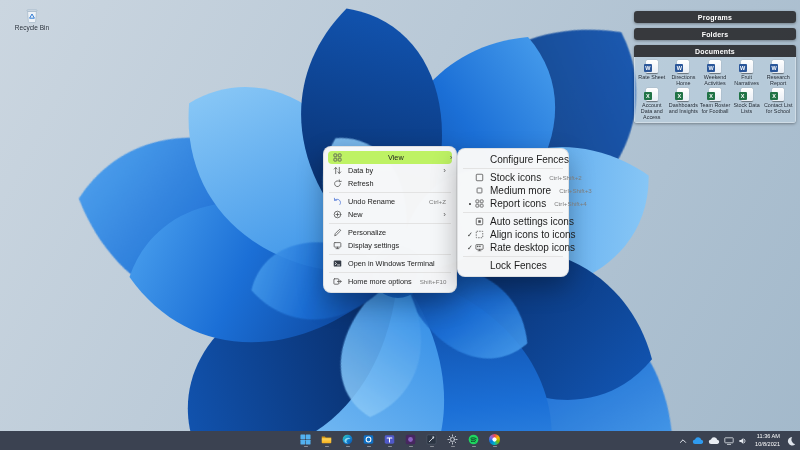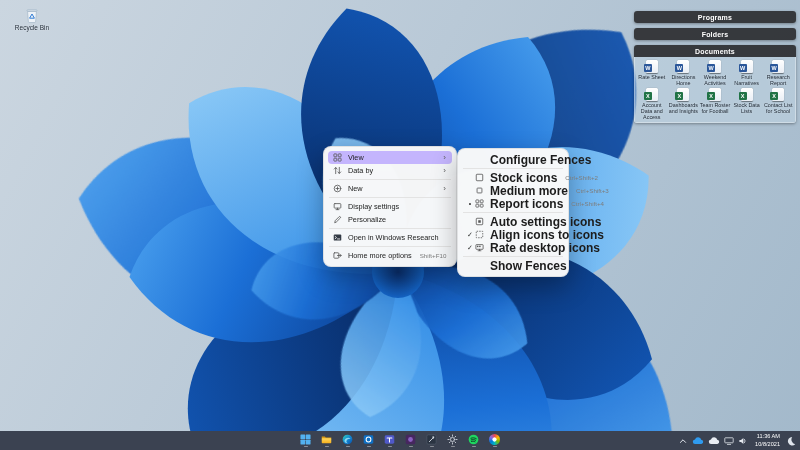--- a/index.html
+++ b/index.html
@@ -26,26 +26,26 @@
     font-size:5.5px;font-weight:bold;display:flex;align-items:center;justify-content:center;}
   .badge-word{background:#2b579a;}
   .badge-excel{background:#217346;}
   .file-label{font-size:5.4px;line-height:1.12;color:#18222e;text-align:center;max-width:31px;
     text-shadow:0 0 2px rgba(255,255,255,.5);}
 
   
   .menu{position:absolute;background:rgba(249,249,249,.98);border:1px solid rgba(0,0,0,.09);
     border-radius:8px;box-shadow:0 10px 26px rgba(0,0,0,.3);padding:4px;box-sizing:border-box;}
   .menu-item{display:flex;align-items:center;height:13px;padding:0 6px 0 4px;border-radius:4px;color:#1c1c1c;}
-  .menu-item.highlighted{background:#c4b5fd;}
+  .menu-item.highlighted{background:#bef264;gap:40px;}
   .mi-state{width:8px;font-size:7px;color:#333;flex:none;text-align:center;}
   .mi-icon{width:10px;height:9px;flex:none;margin-right:6px;display:flex;align-items:center;justify-content:center;}
   .mi-icon svg{width:9px;height:9px;display:block;}
   .mi-label{flex:1;font-size:7.3px;white-space:nowrap;}
-  .sub .mi-label{font-size:12px;font-weight:bold;}
+  .sub .mi-label{font-size:10px;}
   .mi-shortcut{font-size:6.2px;color:#7c7c7c;margin-left:8px;white-space:nowrap;}
   .mi-chevron{font-size:8px;color:#5c5c5c;margin-left:6px;line-height:1;}
   .menu-sep{height:1px;background:#e3e3e3;margin:2px 1px;}
 
   
   .taskbar{position:absolute;left:0;right:0;bottom:0;height:19px;background:#3b4251;}
   .tb-center{position:absolute;left:50%;top:0;transform:translateX(-50%);height:100%;
     display:flex;align-items:center;gap:8px;}
   .tb-btn{display:flex;flex-direction:column;align-items:center;justify-content:center;gap:1px;height:100%;width:13px;}
   .tb-ic{width:11px;height:11px;display:block;}
@@ -210,65 +210,88 @@
           <svg viewBox="0 0 10 10">
             <g fill="none" stroke="#555" stroke-width=".9" stroke-linecap="round" stroke-linejoin="round">
               <path d="M3,8.5 V1.8 M1.4,3.4 L3,1.8 L4.6,3.4"></path>
               <path d="M7,1.5 V8.2 M5.4,6.6 L7,8.2 L8.6,6.6"></path>
             </g>
           </svg>
         </span>
       <span class="mi-label">Data by</span>
       <span class="mi-chevron">›</span>
     </div>
-    <div class="menu-sep"></div>
+    <div class="menu-item">
+      <span class="mi-icon">
+          <svg viewBox="0 0 10 10">
+            <g fill="none" stroke="#555" stroke-width=".9" stroke-linecap="round">
+              <path d="M8.2,5.2 a3.2,3.2 0 1 1 -1.1,-2.4"></path>
+              <path d="M7,1 l.3,1.9 l1.9,-.3"></path>
+            </g>
+          </svg>
+        </span>
+      <span class="mi-label">Refresh</span>
+    </div>
+    <div class="menu-sep"></div>
+    <div class="menu-item">
+      <span class="mi-icon">
+          <svg viewBox="0 0 10 10">
+            <g fill="none" stroke="#5b7fd9" stroke-width=".95" stroke-linecap="round">
+              <path d="M1.8,3.6 C4,1.6 7.4,2.4 8.2,5.4 C8.5,6.6 8.2,7.6 7.6,8.4"></path>
+              <path d="M1.6,1.4 L1.8,3.7 L4.1,3.5"></path>
+            </g>
+          </svg>
+        </span>
+      <span class="mi-label">Undo Rename</span>
+      <span class="mi-shortcut">Ctrl+Z</span>
+    </div>
     <div class="menu-item">
       <span class="mi-icon">
           <svg viewBox="0 0 10 10">
             <g fill="none" stroke="#555" stroke-width=".9" stroke-linecap="round">
               <circle cx="5" cy="5" r="3.7"></circle>
               <path d="M5,3.3 V6.7 M3.3,5 H6.7"></path>
             </g>
           </svg>
         </span>
       <span class="mi-label">New</span>
       <span class="mi-chevron">›</span>
     </div>
     <div class="menu-sep"></div>
     <div class="menu-item">
       <span class="mi-icon">
           <svg viewBox="0 0 10 10">
+            <path d="M2,8.2 l.5,-2 L6.8,1.9 a1,1 0 0 1 1.4,1.4 L3.9,7.6 Z" fill="none" stroke="#555" stroke-width=".9" stroke-linecap="round" stroke-linejoin="round"></path>
+          </svg>
+        </span>
+      <span class="mi-label">Personalize</span>
+    </div>
+    <div class="menu-item">
+      <span class="mi-icon">
+          <svg viewBox="0 0 10 10">
             <g fill="none" stroke="#555" stroke-width=".9" stroke-linecap="round">
               <rect x="1.3" y="1.8" width="7.4" height="5" rx=".8"></rect>
               <path d="M5,6.8 V8.3 M3.4,8.5 H6.6"></path>
             </g>
           </svg>
         </span>
       <span class="mi-label">Display settings</span>
-    </div>
-    <div class="menu-item">
-      <span class="mi-icon">
-          <svg viewBox="0 0 10 10">
-            <path d="M2,8.2 l.5,-2 L6.8,1.9 a1,1 0 0 1 1.4,1.4 L3.9,7.6 Z" fill="none" stroke="#555" stroke-width=".9" stroke-linecap="round" stroke-linejoin="round"></path>
-          </svg>
-        </span>
-      <span class="mi-label">Personalize</span>
     </div>
     <div class="menu-sep"></div>
     <div class="menu-item">
       <span class="mi-icon">
           <svg viewBox="0 0 10 10">
             <rect x=".8" y="1.8" width="8.4" height="6.6" rx="1" fill="#333a45"></rect>
             <g fill="none" stroke="#fff" stroke-width=".9" stroke-linecap="round" stroke-linejoin="round">
               <path d="M2.4,3.8 L3.9,5.1 L2.4,6.4"></path>
               <path d="M5,6.6 H7.4"></path>
             </g>
           </svg>
         </span>
-      <span class="mi-label">Open in Windows Research</span>
+      <span class="mi-label">Open in Windows Terminal</span>
     </div>
     <div class="menu-sep"></div>
     <div class="menu-item">
       <span class="mi-icon">
           <svg viewBox="0 0 10 10">
             <g fill="none" stroke="#555" stroke-width=".9" stroke-linecap="round" stroke-linejoin="round">
               <rect x="1" y="2" width="5.4" height="6" rx=".8"></rect>
               <path d="M5,5 H9 M7.6,3.5 L9.1,5 L7.6,6.5"></path>
             </g>
           </svg>
@@ -351,21 +374,21 @@
             <rect x="2.2" y="3" width="1.6" height="1.6" fill="#555"></rect>
             <rect x="4.6" y="3" width="1.6" height="1.6" fill="#555"></rect>
           </svg>
         </span>
       <span class="mi-label">Rate desktop icons</span>
     </div>
     <div class="menu-sep"></div>
     <div class="menu-item">
       <span class="mi-state"></span>
       <span class="mi-icon"></span>
-      <span class="mi-label">Show Fences</span>
+      <span class="mi-label">Lock Fences</span>
     </div>
   </div>
 
   <div class="taskbar">
     <div class="tb-center">
       <div class="tb-btn">
         <svg class="tb-ic" viewBox="0 0 12 12">
             <g fill="#53b1f0">
               <rect x=".5" y=".5" width="5.2" height="5.2" rx=".5"></rect>
               <rect x="6.3" y=".5" width="5.2" height="5.2" rx=".5"></rect>

